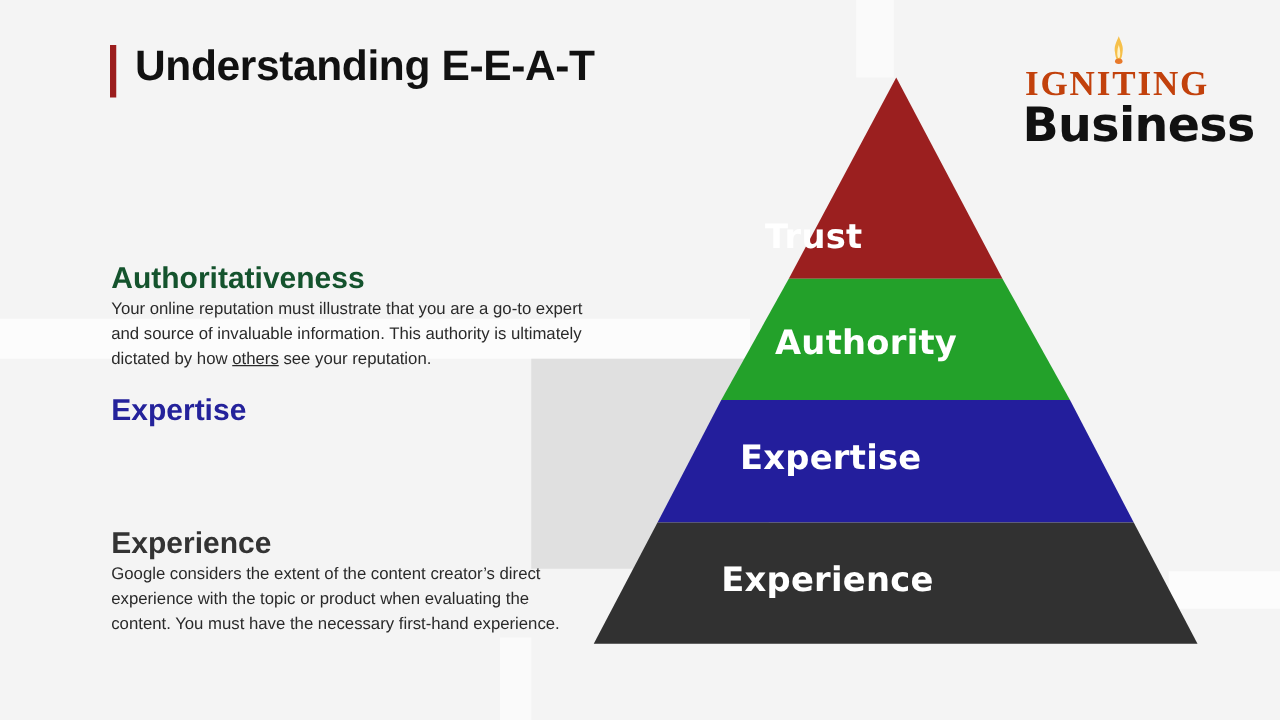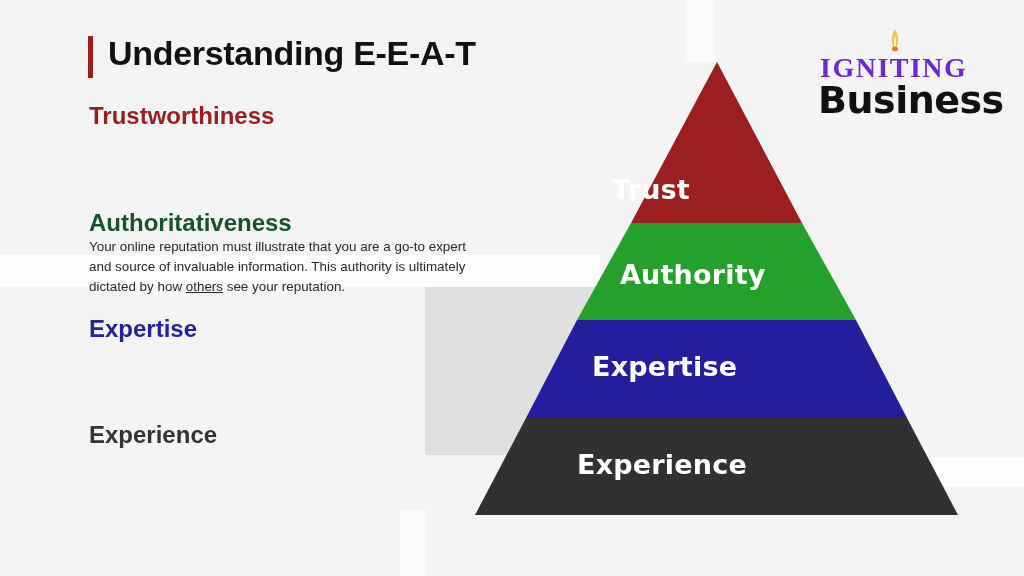--- a/index.html
+++ b/index.html
@@ -25,54 +25,54 @@
     .s-trust { top:102px; }
     .s-trust h2 { color:#9b1d1d; }
     .s-auth { top:209px; }
     .s-auth h2 { color:#14532d; }
     .s-exp { top:315px; }
     .s-exp h2 { color:#24229b; }
     .s-xp { top:421px; }
     .s-xp h2 { color:#333333; }
 
     .logo { position:absolute; left:818px; top:30px; width:190px; height:96px; }
-    .logo-igniting { position:absolute; left:2px; top:22px; font-family:"Liberation Serif", serif; font-weight:bold; color:#6d28d9; font-size:28px; letter-spacing:1.5px; }
+    .logo-igniting { position:absolute; left:2px; top:22px; font-family:"Liberation Serif", serif; font-weight:bold; color:#c2410c; font-size:28px; letter-spacing:1.5px; }
     .logo-business { position:absolute; left:0; top:48px; font-family:"DejaVu Sans", sans-serif; color:#111; font-size:38px; letter-spacing:-0.5px;font-weight:bold; }
     .flame { position:absolute; left:71px; top:-2px; width:12px; height:26px; }
 
     .pyramid { position:absolute; left:0; top:0; width:1024px; height:576px; }
     .pyr-label { position:absolute; color:#fff; font-family:"DejaVu Sans", sans-serif; font-weight:bold; text-align:left; font-size:27px; letter-spacing:0.2px; }
   </style>
 </head>
 <body>
 
 <div class="bg bg-band-top"></div>
 <div class="bg bg-band-mid"></div>
 <div class="bg bg-grey-rect"></div>
 <div class="bg bg-band-right"></div>
 <div class="bg bg-band-bottom"></div>
 
 <div class="title-bar"></div>
 <div class="title">Understanding E-E-A-T</div>
 
 <div class="section s-trust">
-  <h2>Trustworthiness</h2>
 </div>
 
 <div class="section s-auth">
   <h2>Authoritativeness</h2>
   <p><span>Your online reputation must illustrate that you are a go-to expert and source of invaluable information. This authority is ultimately dictated by how </span><u>others</u><span> see your reputation.</span></p>
 </div>
 
 <div class="section s-exp">
   <h2>Expertise</h2>
 </div>
 
 <div class="section s-xp">
   <h2>Experience</h2>
+  <p>Google considers the extent of the content creator’s direct experience with the topic or product when evaluating the content. You must have the necessary first-hand experience.</p>
 </div>
 
 <div class="logo">
   <svg class="flame" viewBox="0 0 12 26">
     <path d="M6 1 C4 6 2 9 3 14 C3.5 19 5 21 6 21 C7 21 8.5 19 9 14 C10 9 8 6 6 1 Z" fill="#f6c04a"></path>
     <path d="M6 8 C5 11 4.5 14 5 17 C5.5 19 6.5 19 7 17 C7.5 14 7 11 6 8 Z" fill="#fff3c8"></path>
     <ellipse cx="6" cy="21" rx="3" ry="2.2" fill="#e8792a"></ellipse>
   </svg>
   <div class="logo-igniting">IGNITING</div>
   <div class="logo-business">Business</div>

